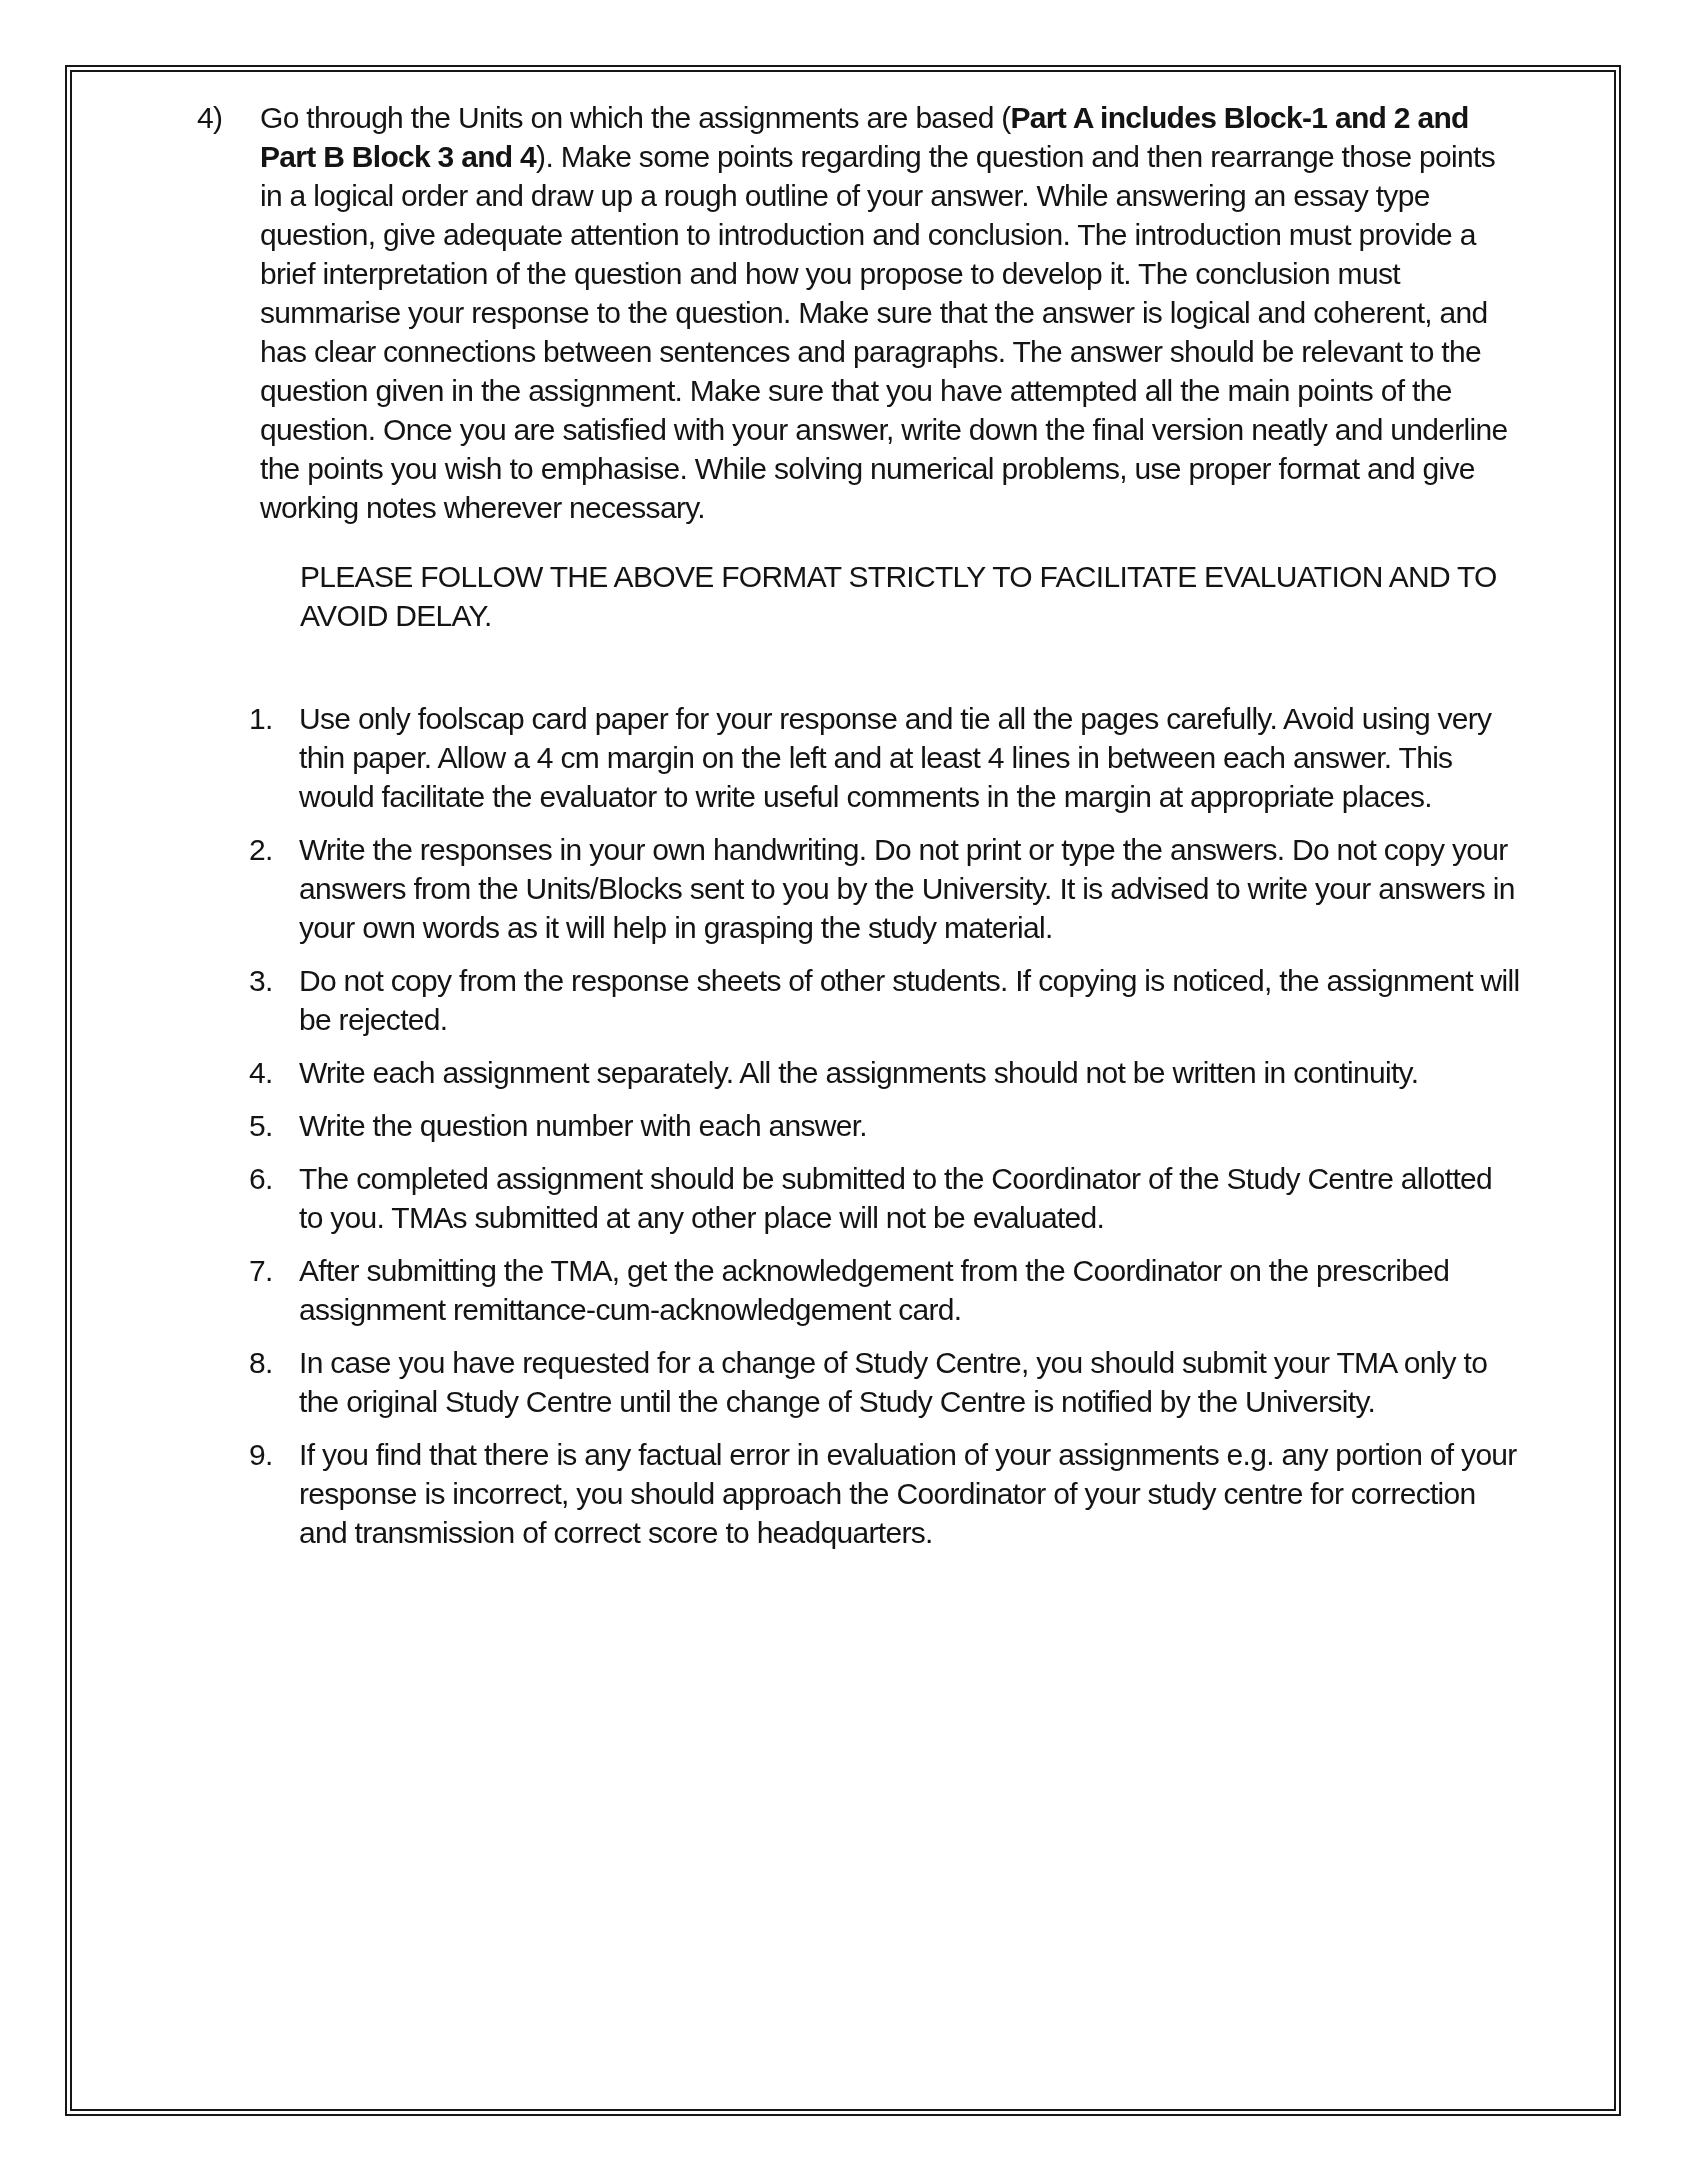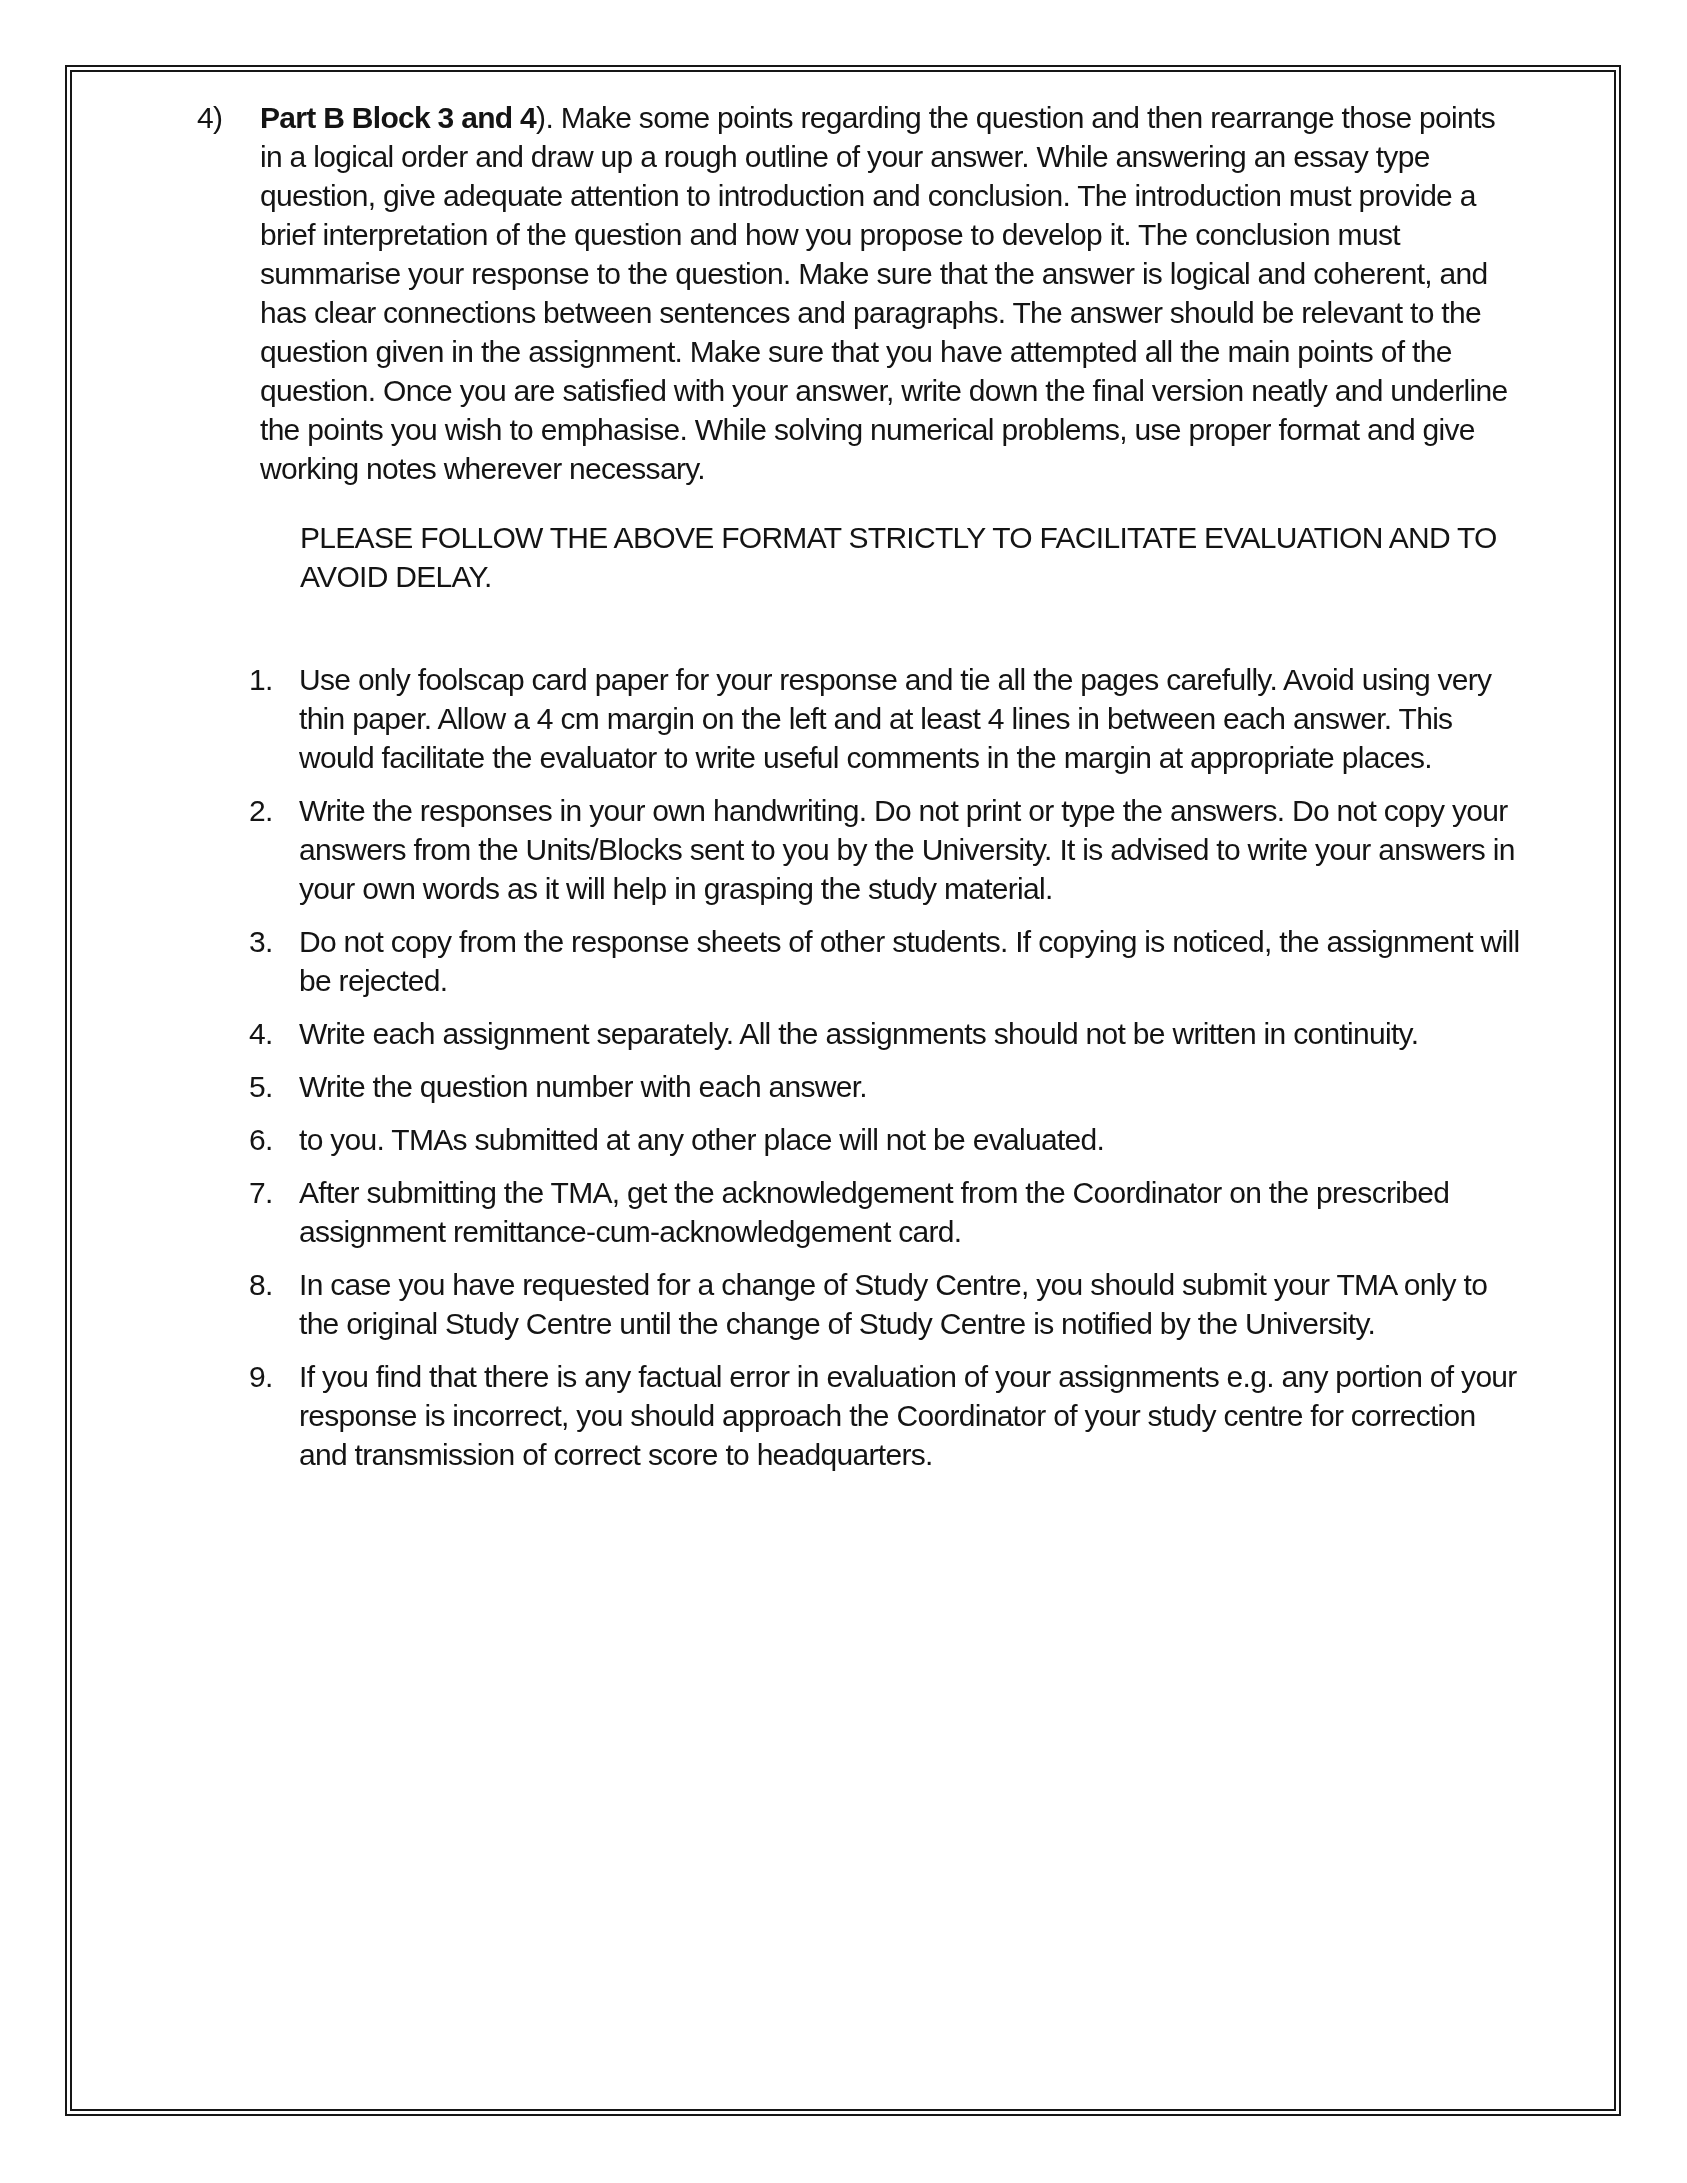--- a/index.html
+++ b/index.html
@@ -62,20 +62,21 @@
 </head>
 <body>
 
 <div class="page">
   <div class="frame">
     <div class="content">
 
       <div class="item4-row">
         <div class="item4-num">4)</div>
         <div class="item4-text">
+            <div class="tline"><span>Go through the Units on which the assignments are based (</span><span class="b">Part A includes Block-1 and 2 and</span></div>
             <div class="tline"><span class="b">Part B Block 3 and 4</span><span>). Make some points regarding the question and then rearrange those points</span></div>
             <div class="tline"><span>in a logical order and draw up a rough outline of your answer. While answering an essay type</span></div>
             <div class="tline"><span>question, give adequate attention to introduction and conclusion. The introduction must provide a</span></div>
             <div class="tline"><span>brief interpretation of the question and how you propose to develop it. The conclusion must</span></div>
             <div class="tline"><span>summarise your response to the question. Make sure that the answer is logical and coherent, and</span></div>
             <div class="tline"><span>has clear connections between sentences and paragraphs. The answer should be relevant to the</span></div>
             <div class="tline"><span>question given in the assignment. Make sure that you have attempted all the main points of the</span></div>
             <div class="tline"><span>question. Once you are satisfied with your answer, write down the final version neatly and underline</span></div>
             <div class="tline"><span>the points you wish to emphasise. While solving numerical problems, use proper format and give</span></div>
             <div class="tline"><span>working notes wherever necessary.</span></div>
@@ -119,20 +120,21 @@
           </div>
           <div class="li-row">
             <div class="li-num">5.</div>
             <div class="li-text">
               <div class="tline">Write the question number with each answer.</div>
             </div>
           </div>
           <div class="li-row">
             <div class="li-num">6.</div>
             <div class="li-text">
+              <div class="tline">The completed assignment should be submitted to the Coordinator of the Study Centre allotted</div>
               <div class="tline">to you. TMAs submitted at any other place will not be evaluated.</div>
             </div>
           </div>
           <div class="li-row">
             <div class="li-num">7.</div>
             <div class="li-text">
               <div class="tline">After submitting the TMA, get the acknowledgement from the Coordinator on the prescribed</div>
               <div class="tline">assignment remittance-cum-acknowledgement card.</div>
             </div>
           </div>

